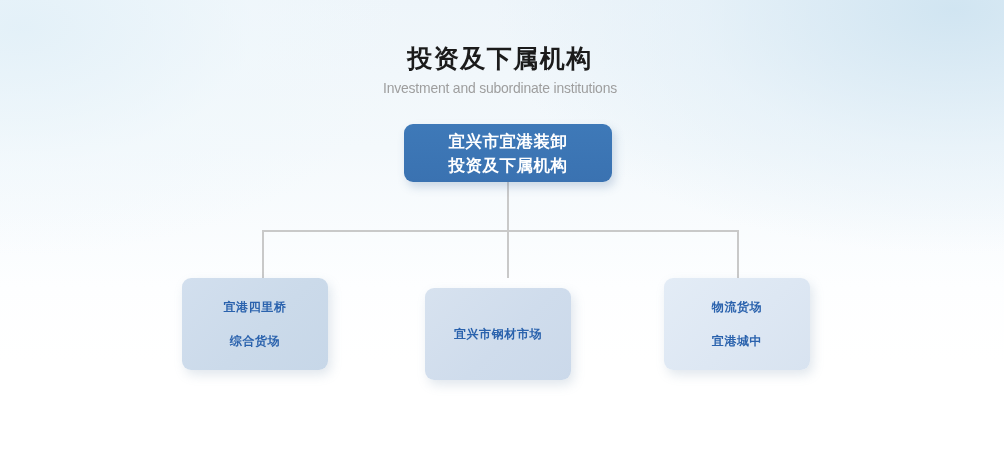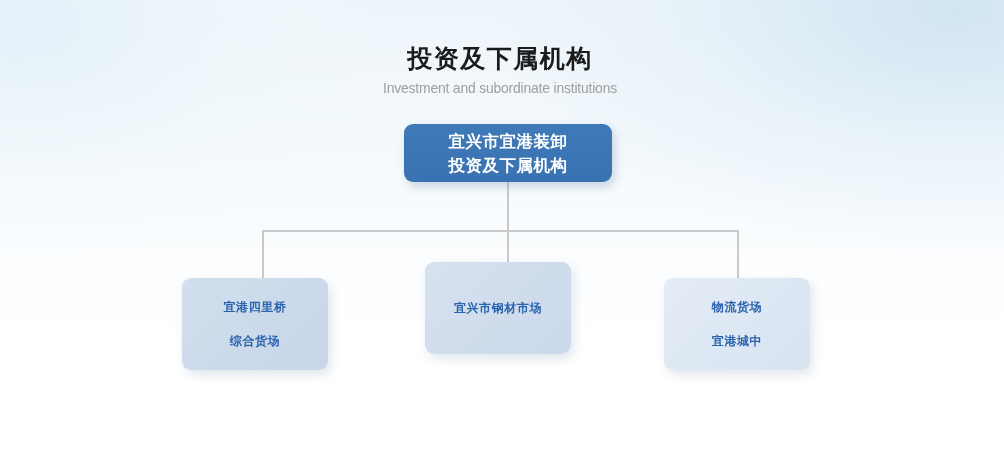--- a/index.html
+++ b/index.html
@@ -116,21 +116,21 @@
     letter-spacing: 0.6px;
   }
 
   .child-0 {
     left: 182px;
     top: 278px;
     background: linear-gradient(135deg, #d2dfee 0%, #cbdaea 55%, #c7d7e8 100%);
   }
   .child-1 {
     left: 425px;
-    top: 262px;
+    top: 288px;
     background: linear-gradient(135deg, #d7e2ef 0%, #cfdcec 55%, #cbd9ea 100%);
   }
   .child-2 {
     left: 664px;
     top: 278px;
     background: linear-gradient(135deg, #e3ecf6 0%, #dde7f3 55%, #d8e3f0 100%);
   }
 </style>
 </head>
 <body>

